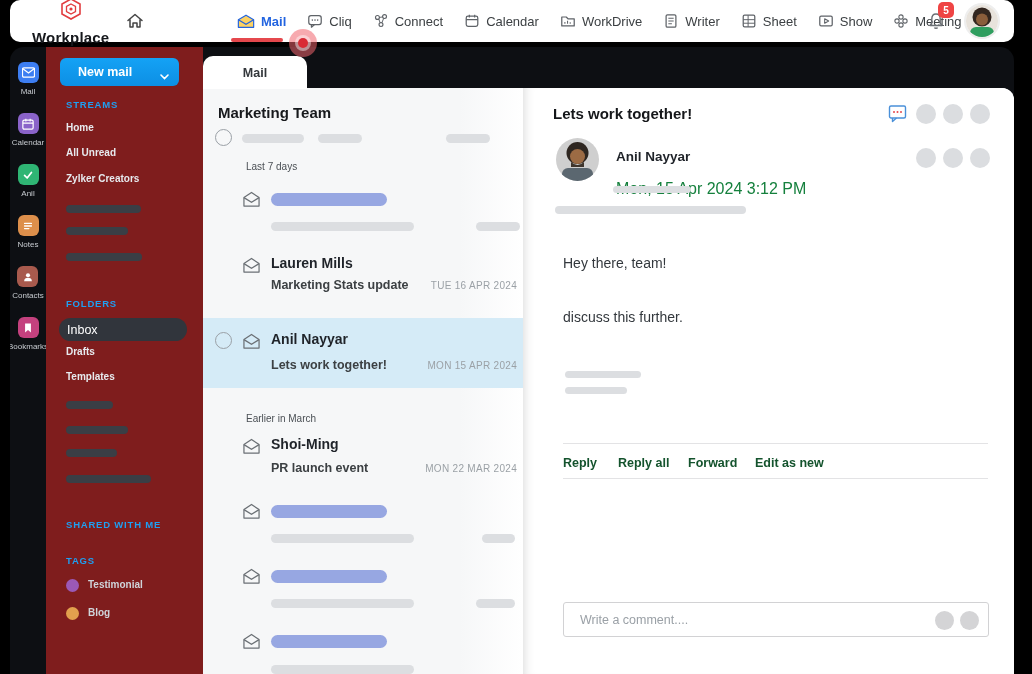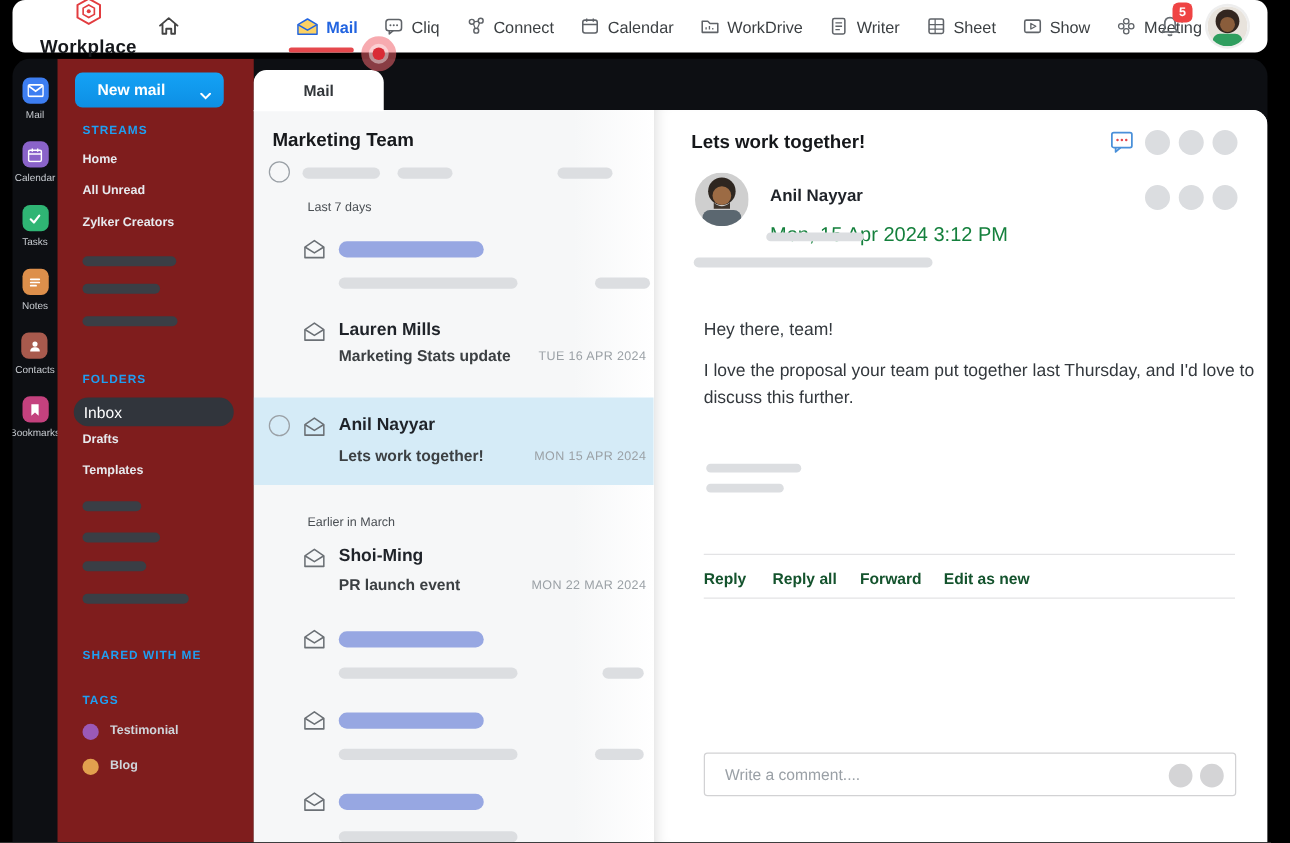--- a/index.html
+++ b/index.html
@@ -231,21 +231,21 @@
             </svg>
         </span>
         <span class="rail-label">Calendar</span>
       </div>
       <div class="rail-item">
         <span class="rail-ico" style="background:#2fb574">
           <svg width="12" height="12" viewBox="0 0 14 14">
               <path d="M3 7.5 L6 10.5 L11 4" fill="none" stroke="#fff" stroke-width="2" stroke-linecap="round" stroke-linejoin="round"></path>
             </svg>
         </span>
-        <span class="rail-label">Tasks</span>
+        <span class="rail-label">Anil</span>
       </div>
       <div class="rail-item">
         <span class="rail-ico" style="background:#dd8f4b">
           <svg width="12" height="12" viewBox="0 0 14 14">
               <path d="M3 4 H11 M3 7 H11 M3 10 H8" stroke="#fff" stroke-width="1.6" stroke-linecap="round"></path>
             </svg>
         </span>
         <span class="rail-label">Notes</span>
       </div>
       <div class="rail-item">
@@ -413,21 +413,20 @@
         <div class="read-date">Mon,  15 Apr 2024  3:12 PM</div>
 
         <span class="gcirc" style="left:393px; top:60px"></span>
         <span class="gcirc" style="left:420px; top:60px"></span>
         <span class="gcirc" style="left:447px; top:60px"></span>
 
         <span class="bar" style="left:90px; top:98px; width:78px; height:7px"></span>
         <span class="bar" style="left:32px; top:118px; width:191px; height:8px"></span>
 
         <div class="body-text" style="top:167px">Hey there, team!</div>
-        <div class="body-text" style="top:200px">I love the proposal your team put together last Thursday, and I'd love to</div>
         <div class="body-text" style="top:221px">discuss this further.</div>
 
         <span class="bar" style="left:42px; top:283px; width:76px; height:7px"></span>
         <span class="bar" style="left:42px; top:299px; width:62px; height:7px"></span>
 
         <div class="hline" style="top:355px"></div>
         <div class="mail-link" style="left:40px; top:368px">Reply</div>
         <div class="mail-link" style="left:95px; top:368px">Reply all</div>
         <div class="mail-link" style="left:165px; top:368px">Forward</div>
         <div class="mail-link" style="left:232px; top:368px">Edit as new</div>

